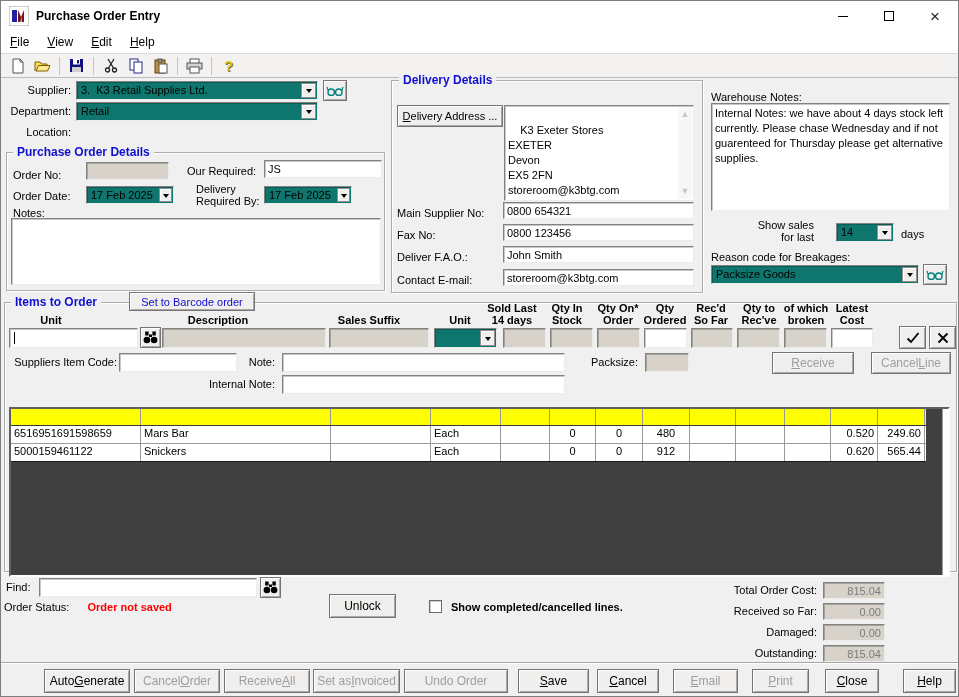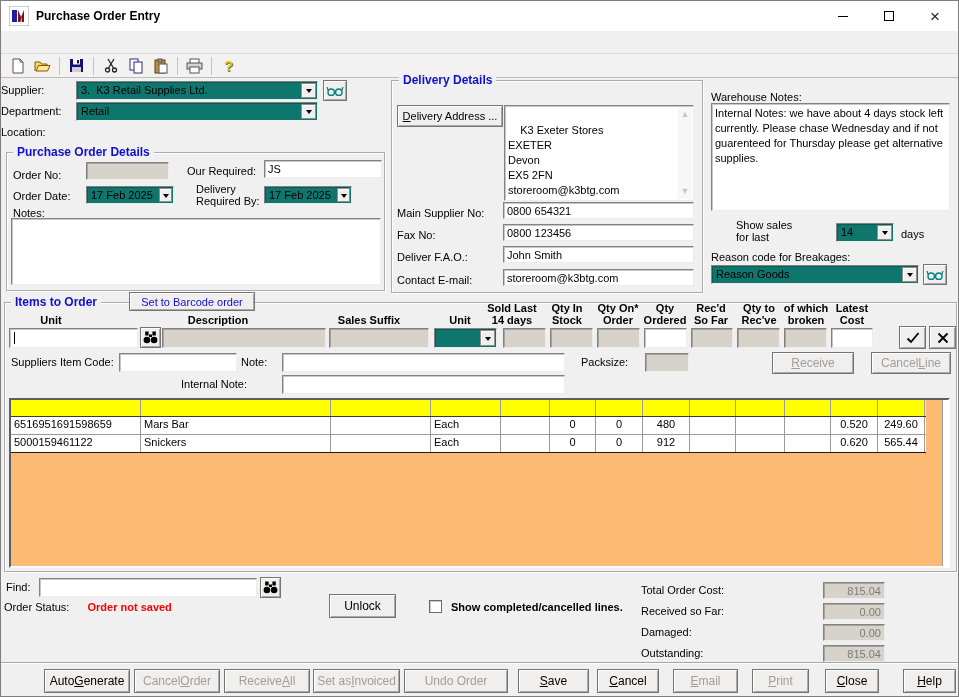--- a/index.html
+++ b/index.html
@@ -2,21 +2,21 @@
 <html><head>
 <meta charset="utf-8">
 <style>
 *{box-sizing:border-box}
 html,body{margin:0;padding:0;background:#fff}
 .window{position:relative;width:959px;height:697px;background:#f0f0f0;border:1px solid #7e7e7e;
   font-family:"Liberation Sans",sans-serif;font-size:11px;color:#000;overflow:hidden}
 .abs{position:absolute}
 .b{font-weight:bold}
 .preline{white-space:pre-line}
-.lblr{}
+.lblr{text-align:right}
 
 .titlebar{position:absolute;left:0;top:0;right:0;height:30px;background:#fff;display:flex;align-items:center}
 .appicon{width:20px;height:20px;margin-left:8px;flex:0 0 auto}
 .apptitle{font-weight:bold;font-size:12px;margin-left:7px}
 .wbtns{position:absolute;right:0;top:0;height:30px;display:flex}
 .wbtn{width:46px;height:30px;display:flex;align-items:center;justify-content:center;color:#222}
 .menubar{position:absolute;left:0;top:30px;right:0;height:22px;background:#fff;display:flex;align-items:center;font-size:12px}
 .menuitem{padding:2px 9px}
 .toolbar{position:absolute;left:0;top:52px;right:0;height:25px;background:#f3f2f1;border-top:1px solid #dadada;border-bottom:1px solid #bdbdbd;display:flex;align-items:center;padding-left:4px}
 .tbtn{width:25px;height:22px;display:flex;align-items:center;justify-content:center}
@@ -31,26 +31,26 @@
 .btn.dis{color:#9e9e9e}
 .combo{position:absolute;background:#0f766e;border:1px solid;border-color:#828282 #ececec #ececec #828282;box-shadow:inset 1px 1px 0 rgba(0,0,0,.22)}
 .combo .val{position:absolute;left:4px;top:2px;right:17px;overflow:hidden;white-space:pre}
 .dd{position:absolute;top:1px;right:1px;bottom:1px;width:15px;background:#f0efed;border:1px solid #8d8d8d;box-shadow:inset 1px 1px 0 #fff;display:flex;align-items:center;justify-content:center}
 .tri{width:0;height:0;border:3px solid transparent;border-top:4px solid #000;margin-top:4px}
 .hdr{position:absolute;font-weight:bold;text-align:center;white-space:pre-line;line-height:12px;font-size:11px}
 .caret{position:absolute;left:4px;top:3px;bottom:3px;width:1px;background:#000}
 .chk{background:#fff;border:1px solid #6a6a6a;box-shadow:inset 1px 1px 0 rgba(0,0,0,.2)}
 .red{color:#f00;font-weight:bold}
 
-#grid{position:absolute;left:8px;top:397px;width:941px;height:170px;background:#fdba74;border:2px solid;border-color:#5f5f5f #fdfdfd #fdfdfd #5f5f5f;overflow:hidden}
+#grid{position:absolute;left:8px;top:406px;width:941px;height:170px;background:#404040;border:2px solid;border-color:#5f5f5f #fdfdfd #fdfdfd #5f5f5f;overflow:hidden}
 .grow{display:flex;background:#fff;border-bottom:1px solid #9a9a9a;height:18px;width:915px}
 .grow.sel{background:#ffff00;height:17px;border-bottom:1px solid #3a3a3a}
 .grow:last-child{border-bottom:1px solid #1a1a1a}
 .gc{border-right:1px solid #9a9a9a;padding:1px 3px;overflow:hidden;white-space:pre;height:100%;font-size:11px}
-.gc.c{text-align:center}.gc.r{text-align:center}
+.gc.c{text-align:center}.gc.r{text-align:right}
 .vstrip{position:absolute;top:0;right:0;bottom:0;width:6px;background:#fff;border-left:1px solid #9e9e9e}
 
 .sb{position:absolute;right:1px;top:1px;bottom:1px;width:14px;background:#f7f7f7;display:flex;flex-direction:column;justify-content:space-between;align-items:center;font-size:9px;color:#c7c7c7}
 u{text-decoration:underline}
 .sep2{position:absolute;left:0;width:959px;height:2px;border-top:1px solid #a6a6a6;border-bottom:1px solid #fff}
 </style>
 </head>
 <body>
 
 <div class="window">
@@ -66,20 +66,26 @@
       <span class="wbtn">
           <span style="display:block;width:10px;border-top:1px solid #000"></span>
         </span>
       <span class="wbtn">
           <span style="display:block;width:10px;height:10px;border:1px solid #000"></span>
         </span>
       <span class="wbtn" style="font-size:17px;line-height:1">×</span>
     </div>
   </div>
 
+  <div class="menubar">
+    <span class="menuitem"><u>F</u>ile</span>
+    <span class="menuitem"><u>V</u>iew</span>
+    <span class="menuitem"><u>E</u>dit</span>
+    <span class="menuitem"><u>H</u>elp</span>
+  </div>
 
   <div class="toolbar">
     <span class="tbtn">
         <svg width="16" height="16" viewBox="0 0 16 16">
           <path d="M3 1 h7 l3 3 v11 H3 Z" fill="#fff" stroke="#555"></path>
           <path d="M10 1 v3 h3" fill="none" stroke="#555"></path>
         </svg>
       </span>
     <span class="tbtn">
         <svg width="17" height="16" viewBox="0 0 17 16">
@@ -216,21 +222,21 @@
   <div class="combo" style="left:835px;top:222px;width:58px;height:19px">
     <span class="val">14</span>
     <span class="dd">
         <span class="tri"></span>
       </span>
   </div>
   <div class="abs" style="left:900px;top:227px">days</div>
 
   <div class="abs" style="left:710px;top:250px">Reason code for Breakages:</div>
   <div class="combo" style="left:710px;top:264px;width:208px;height:19px">
-    <span class="val">Reason Goods</span>
+    <span class="val">Packsize Goods</span>
     <span class="dd">
         <span class="tri"></span>
       </span>
   </div>
   <div class="btn abs" style="left:922px;top:263px;width:24px;height:21px">
     <svg width="18" height="12" viewBox="0 0 18 12">
         <circle cx="5.2" cy="7.2" r="3.2" fill="none" stroke="#008080" stroke-width="1.4"></circle>
         <circle cx="12.8" cy="7.2" r="3.2" fill="none" stroke="#008080" stroke-width="1.4"></circle>
         <path d="M8.4 6.6 h1.2 M2.2 5.4 L1 2 M15.8 5.4 L17 2" stroke="#008080" stroke-width="1.2" fill="none"></path>
       </svg>

